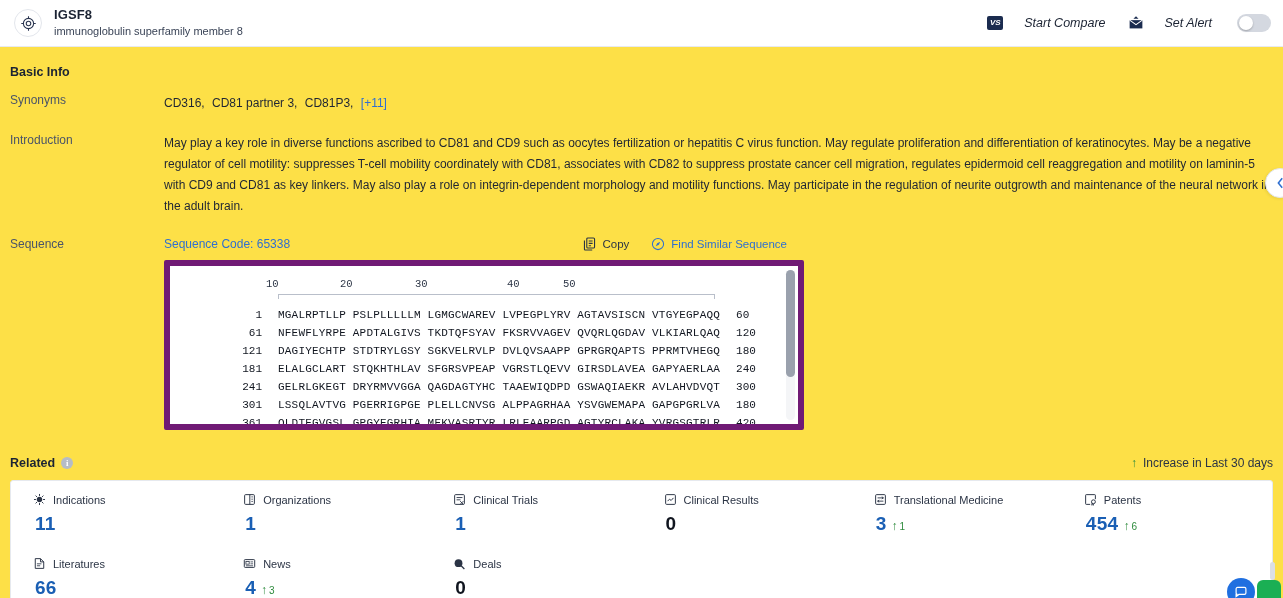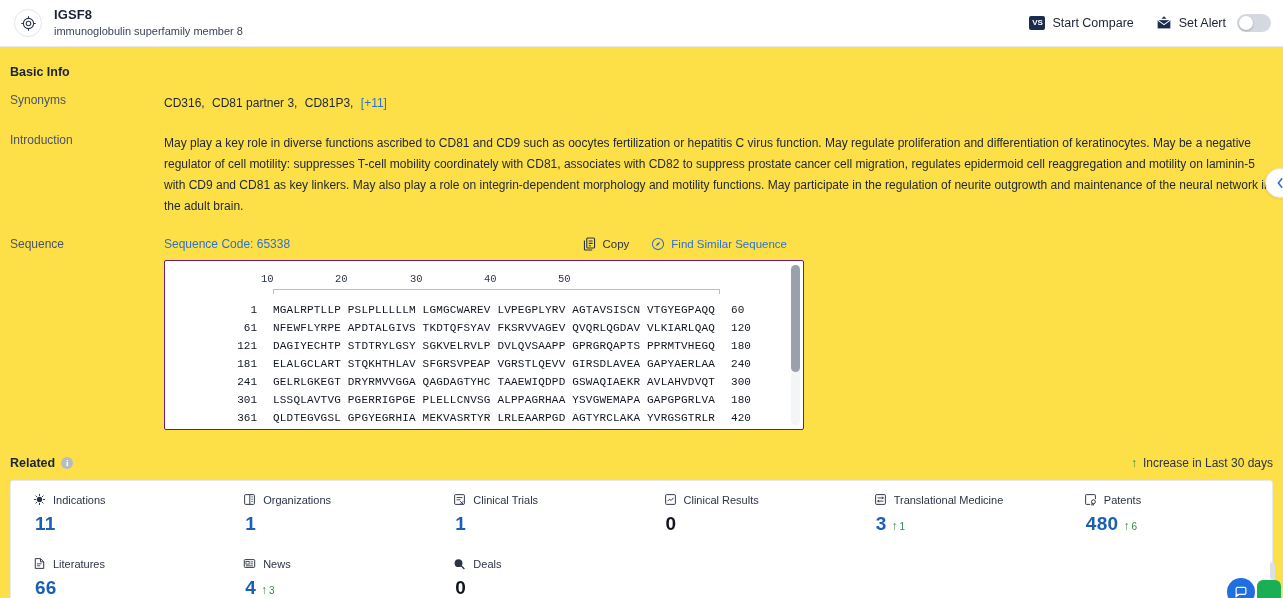--- a/index.html
+++ b/index.html
@@ -29,21 +29,21 @@
     display: flex; align-items: center; justify-content: center;
     margin-left: 6px; margin-right: 12px;
     flex: 0 0 auto;
     background:#fff;
   }
   .hdr-titles { display: flex; flex-direction: column; justify-content: center; line-height: 1.15; }
   .hdr-name { font-size: 13px; font-weight: bold; color: #1b2333; letter-spacing: .1px; }
   .hdr-sub { font-size: 11px; color: #3a4457; margin-top: 2px; }
   .hdr-spacer { flex: 1 1 auto; }
   .hdr-actions { display: flex; align-items: center; gap: 22px; }
-  .hdr-btn { display: flex; align-items: center; gap: 7px; font-size: 12.5px; color: #1b2333; cursor: pointer; }
+  .hdr-btn { display: flex; align-items: center; gap: 21px; font-size: 12.5px; color: #1b2333; cursor: pointer; font-style: italic; }
   .vs-badge {
     width: 16px; height: 14px; border-radius: 2px; background: #1b2c4f;
     color: #fff; font-size: 8px; font-weight: bold; line-height: 14px; text-align: center;
     font-family: "Liberation Sans", sans-serif;
   }
   .alert-icon { width: 16px; height: 14px; display:block; }
   .toggle {
     width: 34px; height: 18px; border-radius: 9px; background: #d4d8e0;
     position: relative; cursor: pointer; margin-left: 4px;
   }
@@ -72,21 +72,21 @@
   .seq-tools { margin-left: auto; display: flex; align-items: center; gap: 22px; padding-right: 486px; }
   .seq-tool { display: flex; align-items: center; gap: 6px; font-size: 11.5px; cursor: pointer; }
   .seq-tool.copy { color: #2b3445; }
   .seq-tool.similar { color: #2f6fd0; }
 
   .seq-box {
     margin-top: 9px;
     margin-left: 154px;
     width: 640px;
     height: 170px;
-    border: 1px solid #701a75;
+    border: 6px solid #701a75;
     border-radius: 2px;
     background: #fff;
     position: relative;
     overflow: hidden;
   }
   .seq-inner { padding: 12px 0 0 0; }
   .ruler { position: relative; height: 24px; margin: 0 0 0 0; }
   .ruler-nums {
     font-family: "Liberation Mono", monospace;
     font-size: 10.5px; color: #2b3445;
@@ -256,21 +256,21 @@
       </div>
 
       <div class="seq-box">
         <div class="seq-inner">
 
           <div class="ruler">
             <div class="ruler-nums">
               <span style="left:96px;">10</span>
               <span style="left:170px;">20</span>
               <span style="left:245px;">30</span>
-              <span style="left:319px;">40</span>
+              <span style="left:337px;">40</span>
               <span style="left:393px;">50</span>
             </div>
             <div class="ruler-line"></div>
           </div>
 
           <div class="seq-rows">
             <div class="seq-row">
               <span class="seq-num-l">1</span>
               <span class="seq-chunks">MGALRPTLLP PSLPLLLLLM LGMGCWAREV LVPEGPLYRV AGTAVSISCN VTGYEGPAQQ</span>
               <span class="seq-num-r">60</span>
@@ -413,21 +413,21 @@
           <span>
             <svg width="13" height="13" viewBox="0 0 20 20" fill="none" stroke="#2b3445" stroke-width="1.5">
               <path d="M17.5 9.5v-6a1 1 0 0 0-1-1h-13a1 1 0 0 0-1 1v13a1 1 0 0 0 1 1h6"></path>
               <circle cx="14.5" cy="13.5" r="3"></circle>
               <path d="M14.5 16.5v2.3l-1.3-.8-1.2.8v-2.9" stroke-width="1.3"></path>
             </svg>
           </span>
           <span>Patents</span>
         </div>
         <div class="card-value">
-          <span class="num">480</span>
+          <span class="num">454</span>
           <span class="delta">
             <span class="arr">↑</span>
             <span class="dnum">6</span>
           </span>
         </div>
       </div>
 
       <div class="card">
         <div class="card-label">
           <span>

